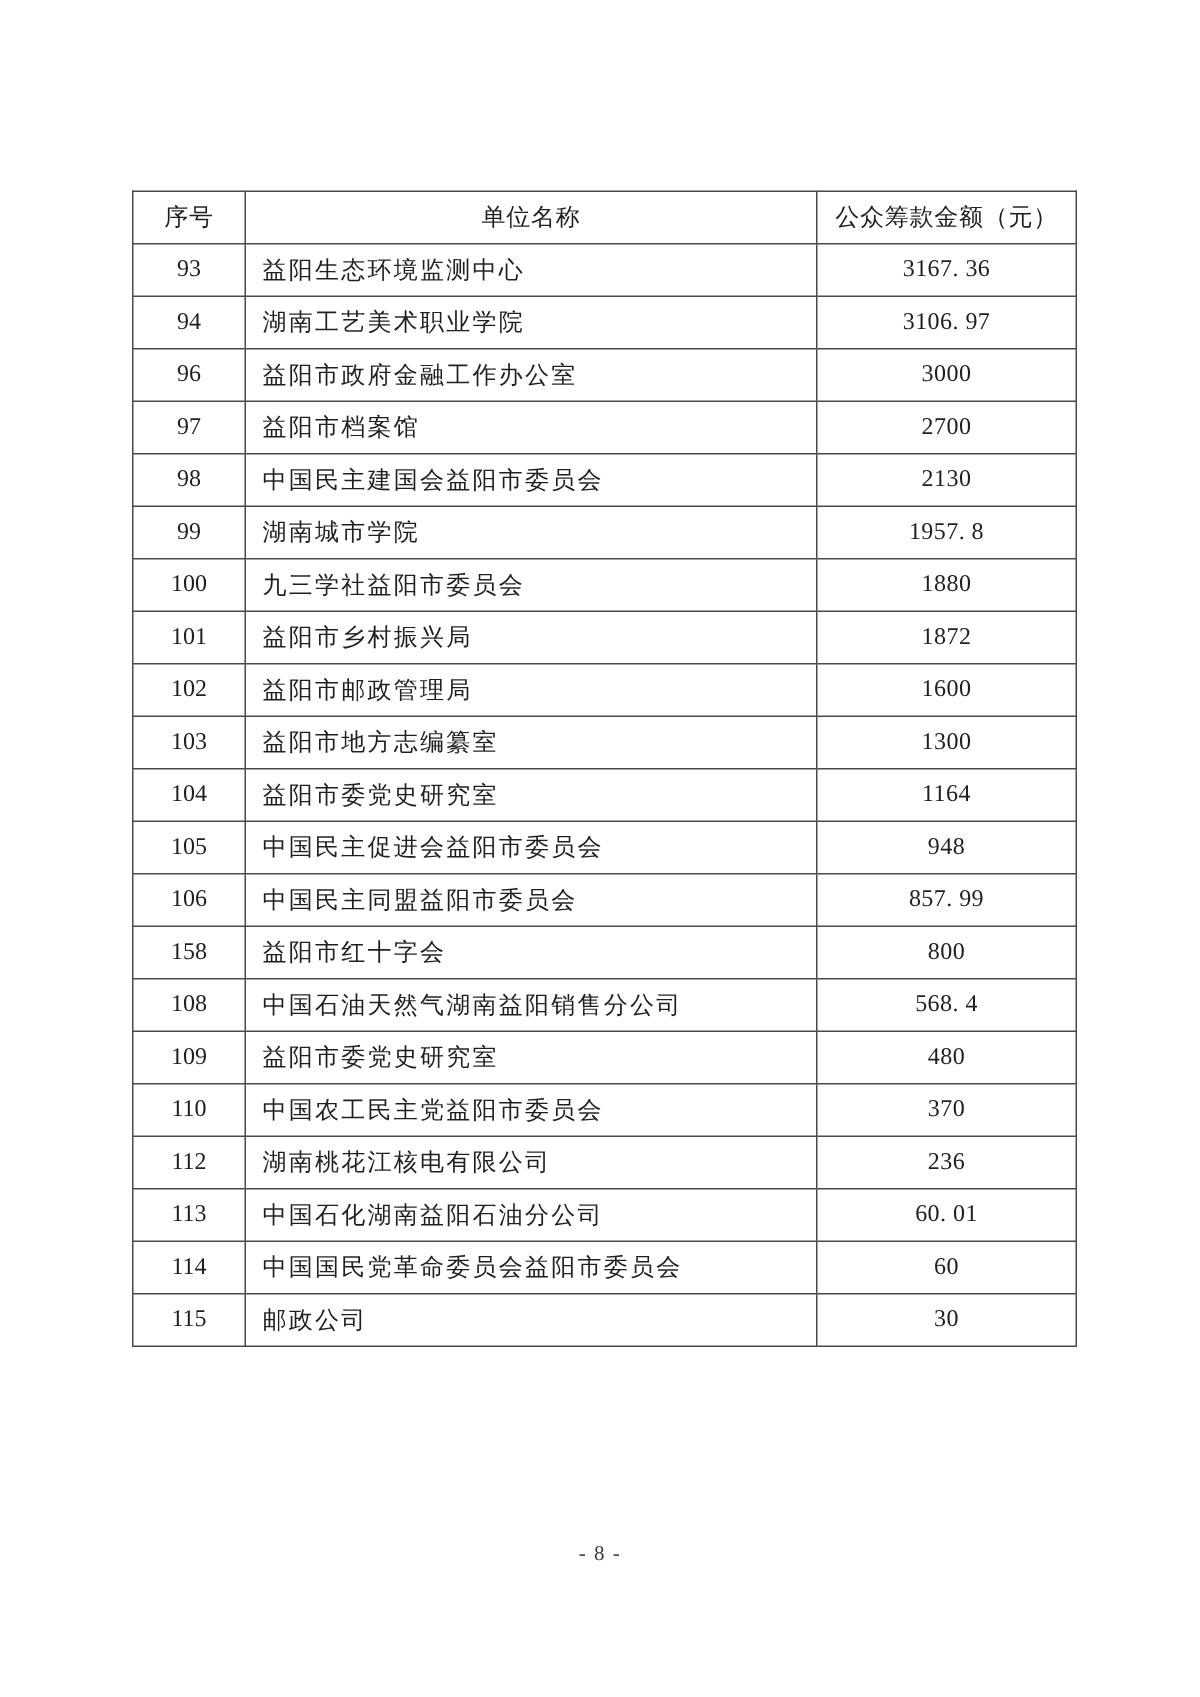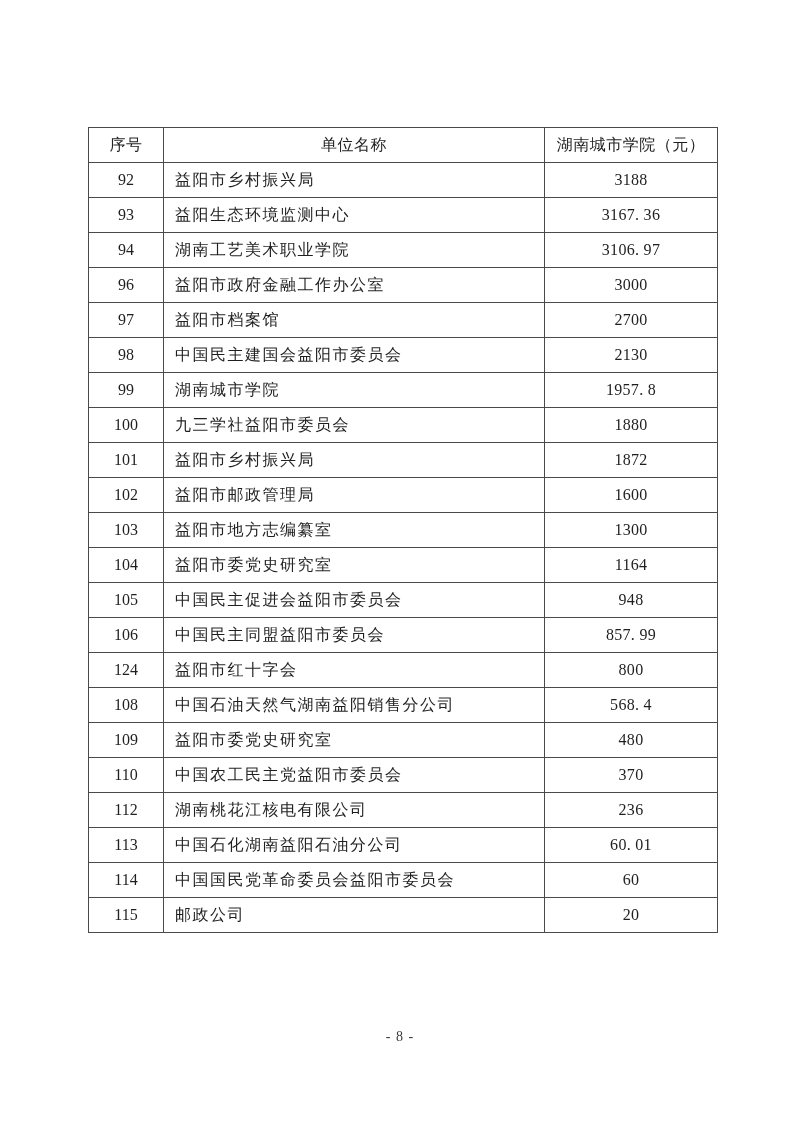--- a/index.html
+++ b/index.html
@@ -73,29 +73,24 @@
   <table class="doc-table">
     <colgroup>
       <col style="width:75px">
       <col style="width:381px">
       <col style="width:173px">
     </colgroup>
     <thead>
       <tr>
         <th class="c-no">序号</th>
         <th>单位名称</th>
-        <th>湖南城市学院（元）</th>
+        <th>公众筹款金额（元）</th>
       </tr>
     </thead>
     <tbody id="table-body">
-  <tr>
-    <td class="c-no">92</td>
-    <td class="c-name">益阳市乡村振兴局</td>
-    <td class="c-amount">3188</td>
-  </tr>
 
   <tr>
     <td class="c-no">93</td>
     <td class="c-name">益阳生态环境监测中心</td>
     <td class="c-amount">3167. 36</td>
   </tr>
 
   <tr>
     <td class="c-no">94</td>
     <td class="c-name">湖南工艺美术职业学院</td>
@@ -163,21 +158,21 @@
     <td class="c-amount">948</td>
   </tr>
 
   <tr>
     <td class="c-no">106</td>
     <td class="c-name">中国民主同盟益阳市委员会</td>
     <td class="c-amount">857. 99</td>
   </tr>
 
   <tr>
-    <td class="c-no">124</td>
+    <td class="c-no">158</td>
     <td class="c-name">益阳市红十字会</td>
     <td class="c-amount">800</td>
   </tr>
 
   <tr>
     <td class="c-no">108</td>
     <td class="c-name">中国石油天然气湖南益阳销售分公司</td>
     <td class="c-amount">568. 4</td>
   </tr>
 
@@ -208,19 +203,19 @@
 
   <tr>
     <td class="c-no">114</td>
     <td class="c-name">中国国民党革命委员会益阳市委员会</td>
     <td class="c-amount">60</td>
   </tr>
 
   <tr>
     <td class="c-no">115</td>
     <td class="c-name">邮政公司</td>
-    <td class="c-amount">20</td>
+    <td class="c-amount">30</td>
   </tr>
 </tbody>
   </table>
 
   <div class="page-footer">- 8 -</div>
 </div>
 
 </body></html>

